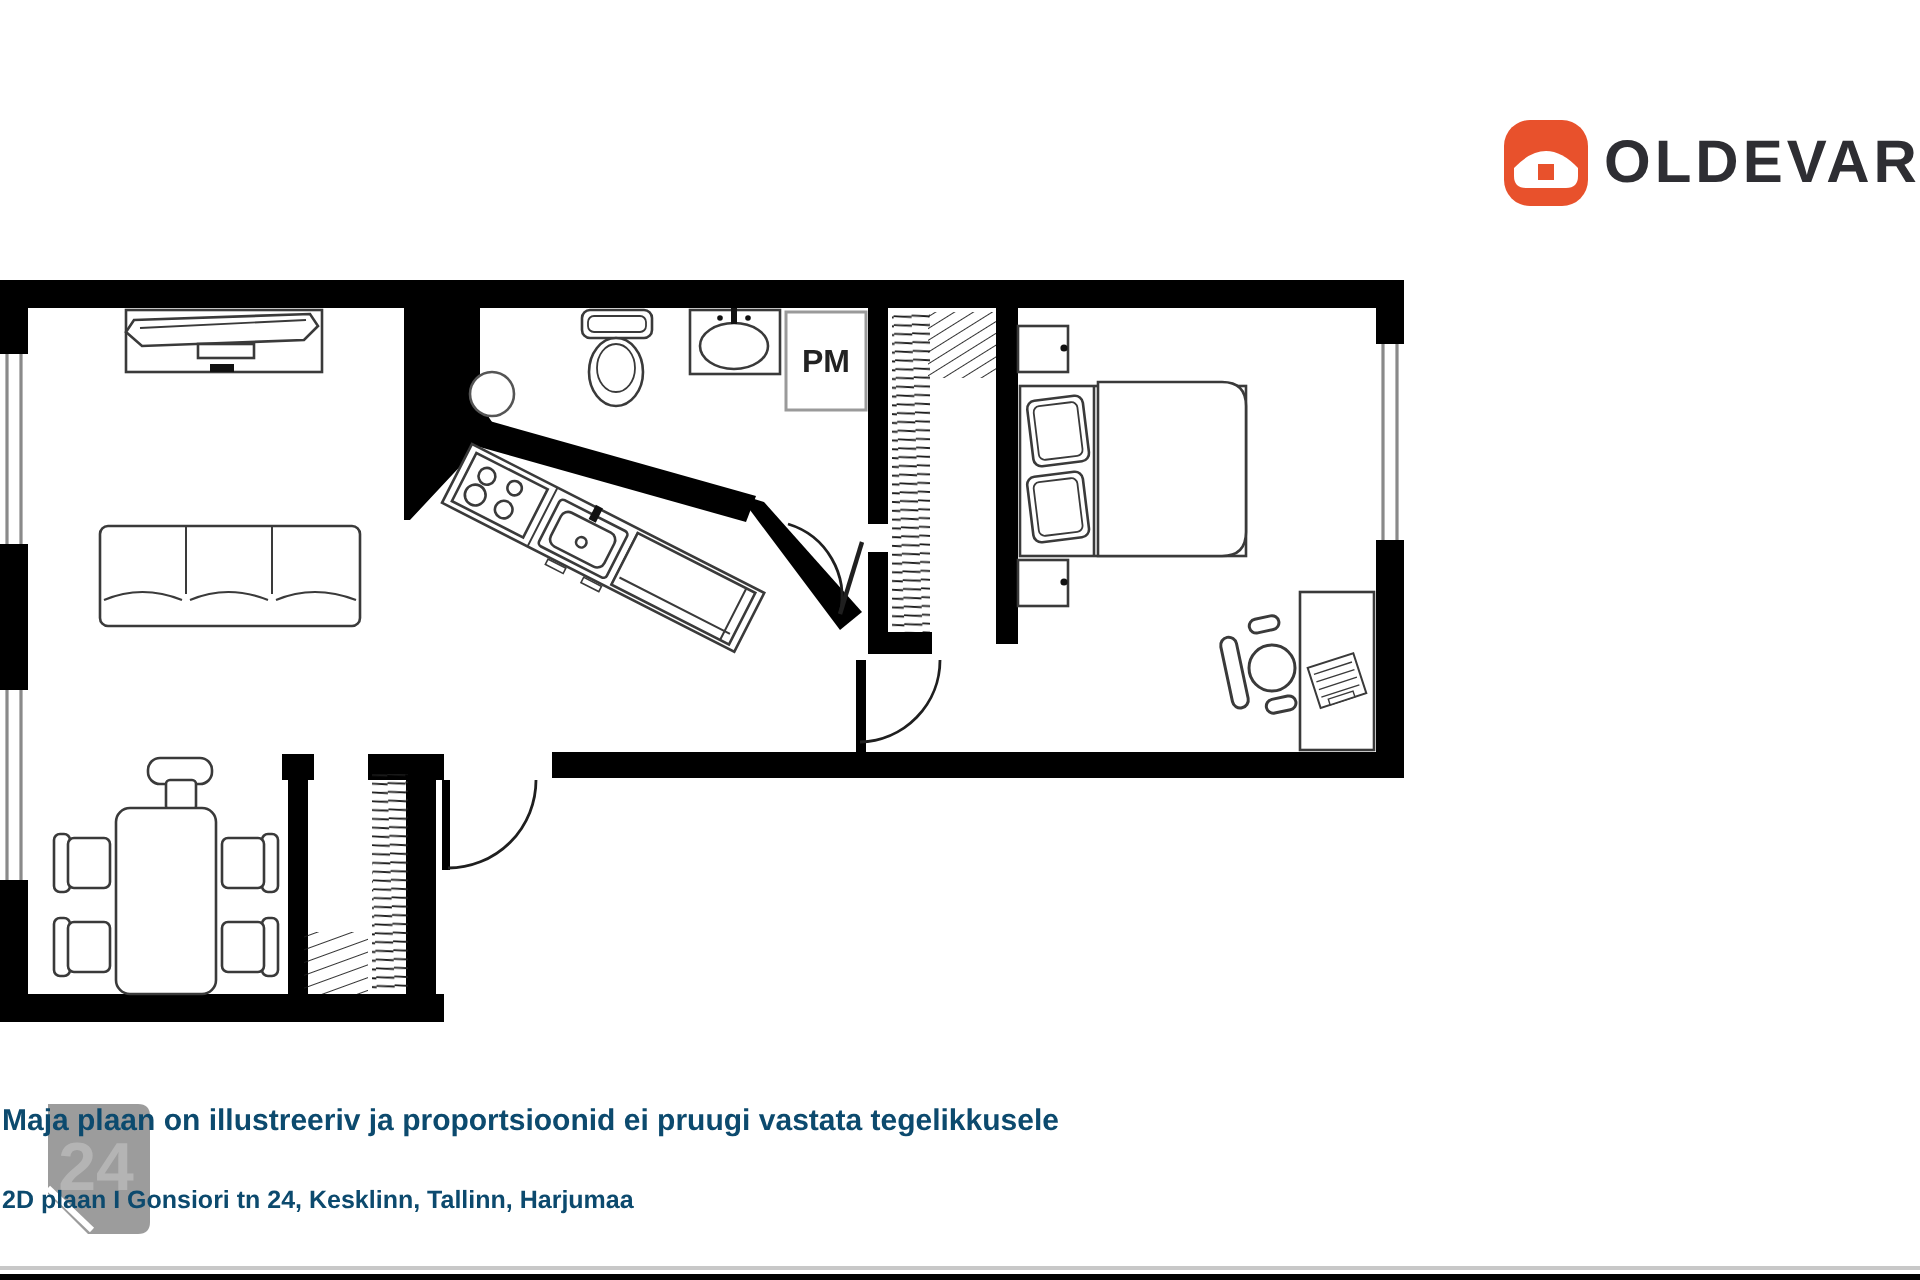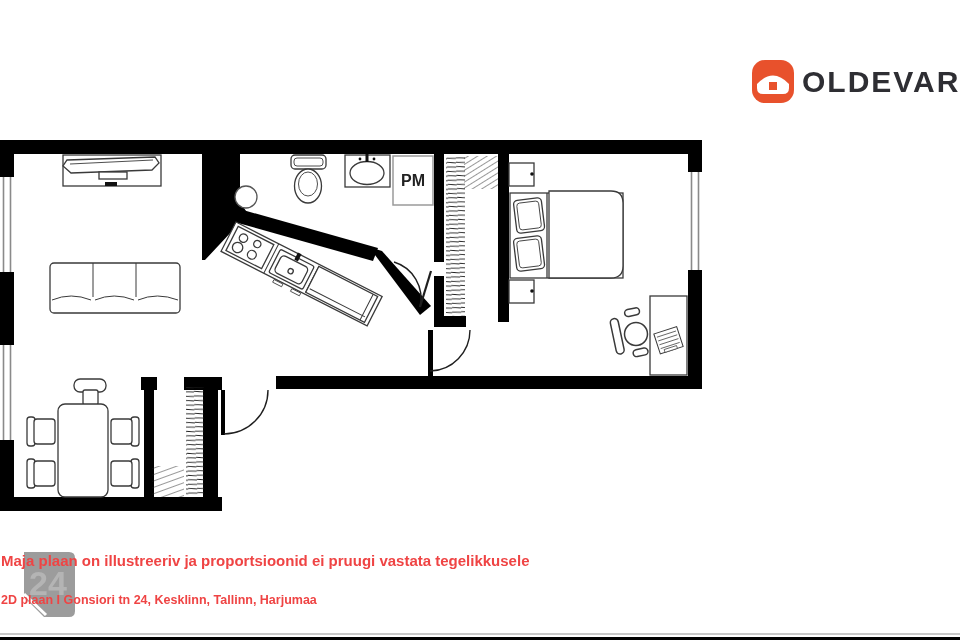--- a/index.html
+++ b/index.html
@@ -5,21 +5,21 @@
   html,body{margin:0;padding:0;background:#fff;}
   .screen{position:relative;width:960px;height:640px;background:#ffffff;overflow:hidden;
           font-family:"Liberation Sans",sans-serif;}
   
   .logo{position:absolute;left:752px;top:60px;display:flex;align-items:center;gap:8px;white-space:nowrap;}
   .logo-text{font-size:30px;font-weight:bold;letter-spacing:2px;color:#2e2e33;}
   
   .plan-svg{position:absolute;left:0;top:0;}
   
   .watermark-svg{position:absolute;left:0;top:0;z-index:1;}
-  .footer{position:absolute;left:1px;top:552px;z-index:2;color:#ef4444;}
+  .footer{position:absolute;left:1px;top:552px;z-index:2;color:#0c4a6e;}
   .footer .line1{font-size:15px;font-weight:bold;line-height:17px;}
   .footer .line2{font-size:12.5px;font-weight:bold;line-height:14px;margin-top:24px;}
   .divider{position:absolute;left:0;top:633px;width:960px;height:1.5px;background:#c8c8c8;}
   .bottombar{position:absolute;left:0;top:637px;width:960px;height:3px;background:#000;}
 </style>
 </head>
 <body>
 
 <div class="screen">
 

